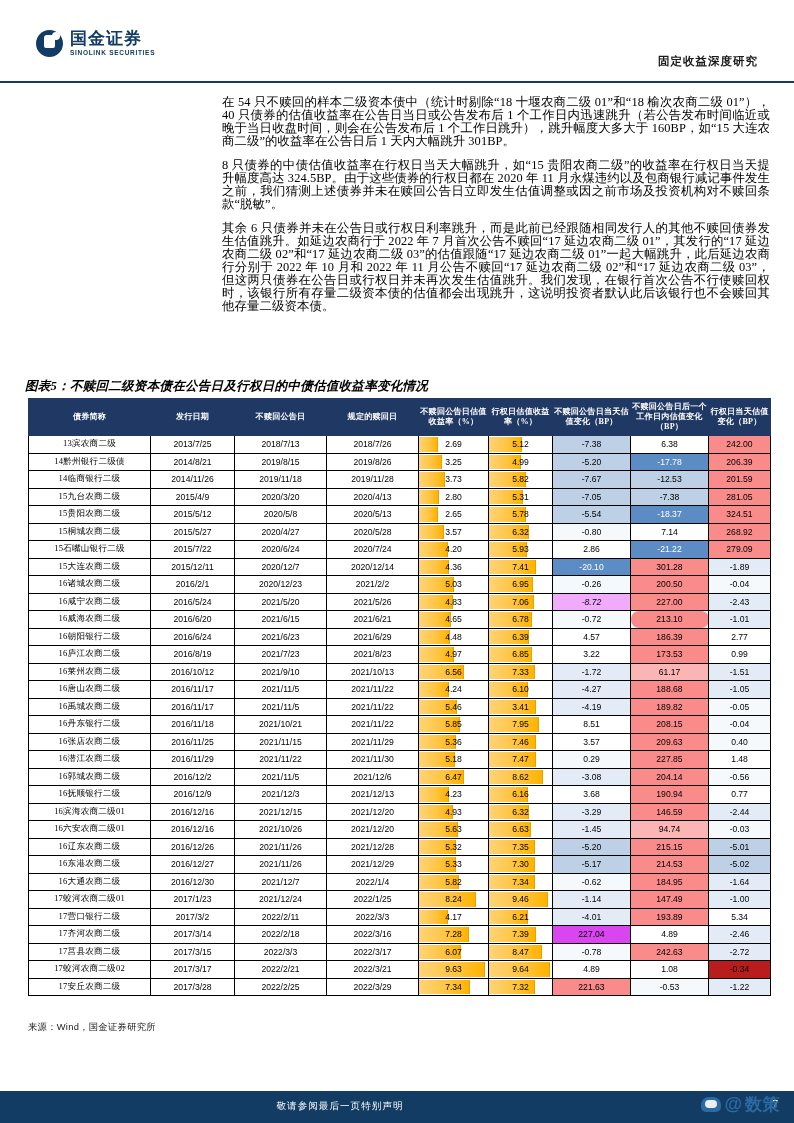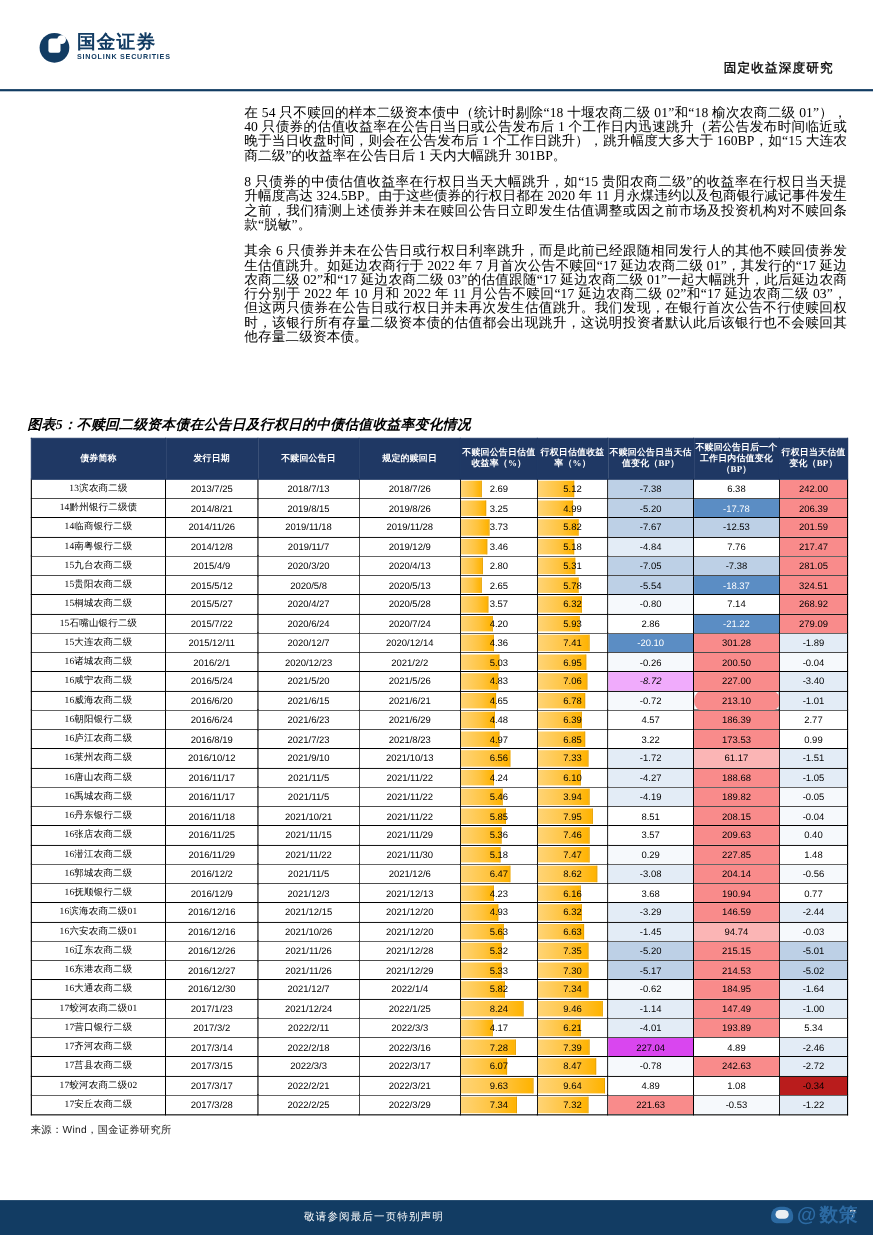--- a/index.html
+++ b/index.html
@@ -362,31 +362,20 @@
           <td class="name">14临商银行二级</td>
           <td class="">2014/11/26</td>
           <td class="">2019/11/18</td>
           <td class="">2019/11/28</td>
           <td class="bar"><span class="fill" style="width: 36.5686%;"></span><span class="txt">3.73</span></td>
           <td class="bar"><span class="fill" style="width: 57.0588%;"></span><span class="txt">5.82</span></td>
           <td class="bp" style="background:#bdd0e6;">-7.67</td>
           <td class="bp" style="background:#bdd0e6;">-12.53</td>
           <td class="bp" style="background:#f98b8b;">201.59</td>
         </tr>
-        <tr class="grpend">
-          <td class="name">14南粤银行二级</td>
-          <td class="">2014/12/8</td>
-          <td class="">2019/11/7</td>
-          <td class="">2019/12/9</td>
-          <td class="bar"><span class="fill" style="width: 33.9216%;"></span><span class="txt">3.46</span></td>
-          <td class="bar"><span class="fill" style="width: 50.7843%;"></span><span class="txt">5.18</span></td>
-          <td class="bp" style="background:#e3ecf6;">-4.84</td>
-          <td class="bp" style="background:#ffffff;">7.76</td>
-          <td class="bp" style="background:#f98b8b;">217.47</td>
-        </tr>
         <tr>
           <td class="name">15九台农商二级</td>
           <td class="">2015/4/9</td>
           <td class="">2020/3/20</td>
           <td class="">2020/4/13</td>
           <td class="bar"><span class="fill" style="width: 27.451%;"></span><span class="txt">2.80</span></td>
           <td class="bar"><span class="fill" style="width: 52.0588%;"></span><span class="txt">5.31</span></td>
           <td class="bp" style="background:#bdd0e6;">-7.05</td>
           <td class="bp" style="background:#bdd0e6;">-7.38</td>
           <td class="bp" style="background:#f98b8b;">281.05</td>
@@ -448,21 +437,21 @@
         </tr>
         <tr>
           <td class="name">16咸宁农商二级</td>
           <td class="">2016/5/24</td>
           <td class="">2021/5/20</td>
           <td class="">2021/5/26</td>
           <td class="bar"><span class="fill" style="width: 47.3529%;"></span><span class="txt">4.83</span></td>
           <td class="bar"><span class="fill" style="width: 69.2157%;"></span><span class="txt">7.06</span></td>
           <td class="bp" style="background:#f0abfc;font-style:italic;">-8.72</td>
           <td class="bp" style="background:#f98b8b;">227.00</td>
-          <td class="bp" style="background:#e3ecf6;">-3.40</td>
+          <td class="bp" style="background:#e3ecf6;">-2.43</td>
         </tr>
         <tr>
           <td class="name">16威海农商二级</td>
           <td class="">2016/6/20</td>
           <td class="">2021/6/15</td>
           <td class="">2021/6/21</td>
           <td class="bar"><span class="fill" style="width: 45.5882%;"></span><span class="txt">4.65</span></td>
           <td class="bar"><span class="fill" style="width: 66.4706%;"></span><span class="txt">6.78</span></td>
           <td class="bp" style="background:#f6f9fc;">-0.72</td>
           <td class="bp" style="background:#f98b8b;border-radius:8px;">213.10</td>
@@ -511,21 +500,21 @@
           <td class="bp" style="background:#e3ecf6;">-4.27</td>
           <td class="bp" style="background:#f98b8b;">188.68</td>
           <td class="bp" style="background:#e3ecf6;">-1.05</td>
         </tr>
         <tr class="grpend">
           <td class="name">16禹城农商二级</td>
           <td class="">2016/11/17</td>
           <td class="">2021/11/5</td>
           <td class="">2021/11/22</td>
           <td class="bar"><span class="fill" style="width: 53.5294%;"></span><span class="txt">5.46</span></td>
-          <td class="bar"><span class="fill" style="width: 73.0392%;"></span><span class="txt">3.94</span></td>
+          <td class="bar"><span class="fill" style="width: 73.0392%;"></span><span class="txt">3.41</span></td>
           <td class="bp" style="background:#e3ecf6;">-4.19</td>
           <td class="bp" style="background:#f98b8b;">189.82</td>
           <td class="bp" style="background:#f6f9fc;">-0.05</td>
         </tr>
         <tr>
           <td class="name">16丹东银行二级</td>
           <td class="">2016/11/18</td>
           <td class="">2021/10/21</td>
           <td class="">2021/11/22</td>
           <td class="bar"><span class="fill" style="width: 57.3529%;"></span><span class="txt">5.85</span></td>

